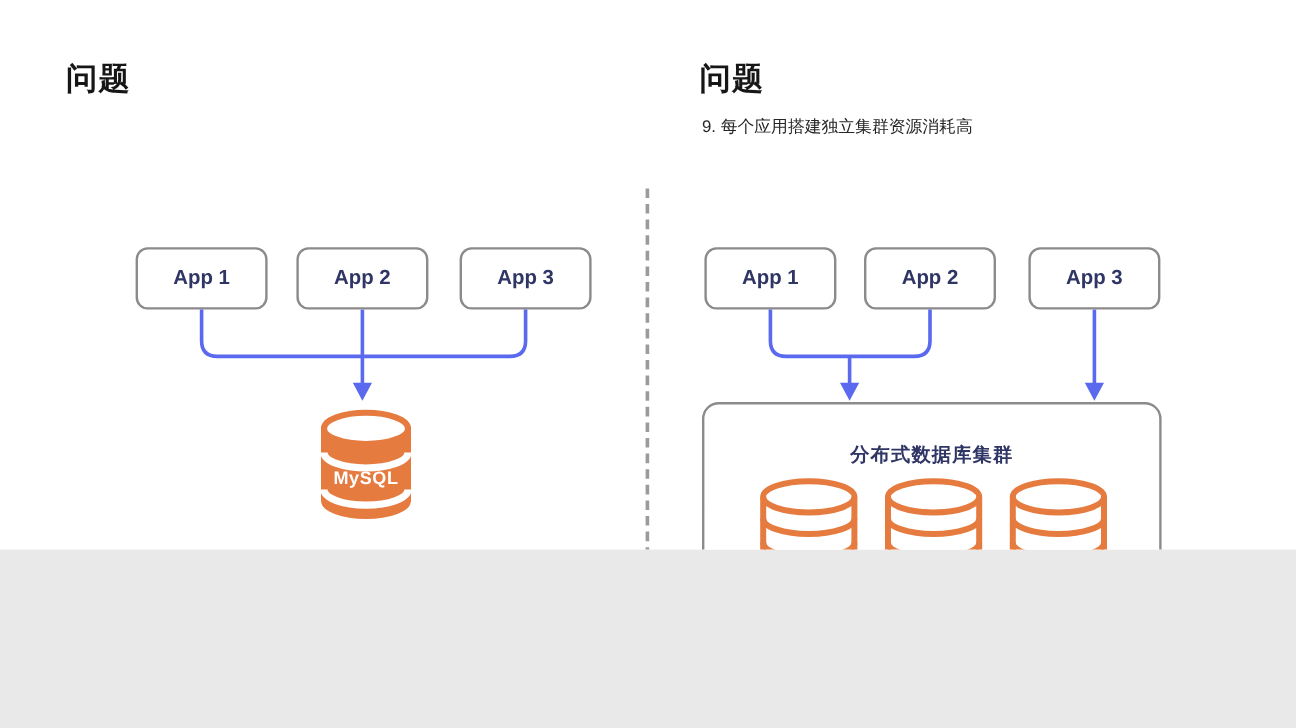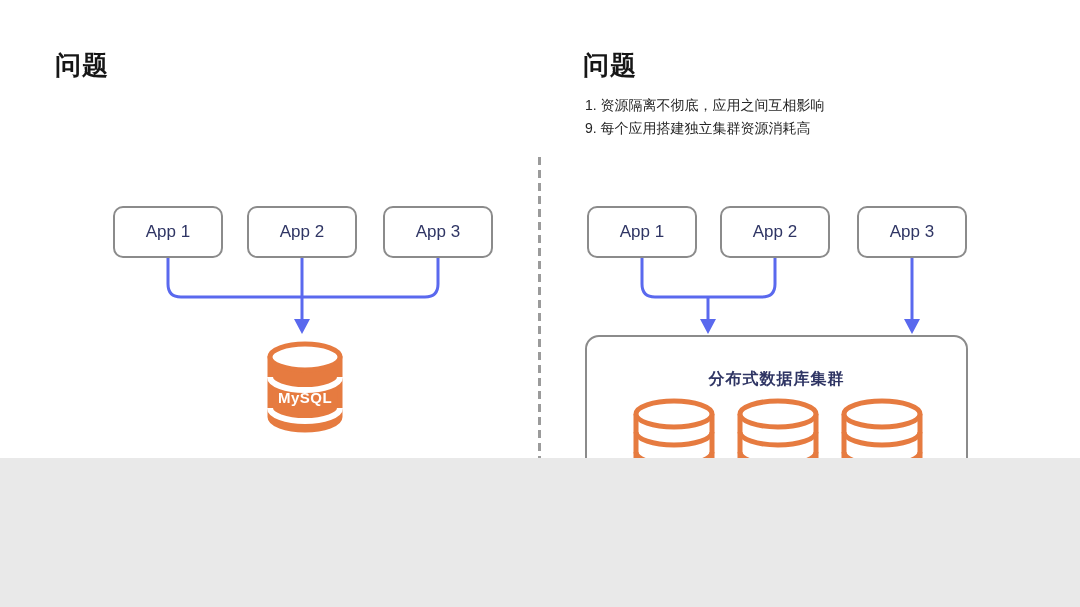--- a/index.html
+++ b/index.html
@@ -43,20 +43,21 @@
   .app-box{
     position:absolute;
     width:110px;height:52px;
     top:206px;
     background:#fff;
     border:2px solid var(--box-border,#8B8B8B);
     border-radius:10px;
     display:flex;align-items:center;justify-content:center;
     font-size:17px;
     color:var(--navy-text,#2F3564);
+    font-weight:bold;
   }
   .cluster-box{
     position:absolute;
     left:585px;top:335px;
     width:383px;height:167px;
     background:#fff;
     border:2px solid var(--box-border,#8B8B8B);
     border-radius:14px;
   }
   .cluster-title{
@@ -87,21 +88,20 @@
 </style>
 </head>
 <body>
 
 <div class="canvas">
 
   <div class="panel-title" style="left:55px;top:48px;">问题</div>
 
   <div class="panel-title" style="left:583px;top:48px;">问题</div>
   <div class="issues" style="left:585px;top:94px;">
-    <div>1. 资源隔离不彻底，应用之间互相影响</div>
     <div>9. 每个应用搭建独立集群资源消耗高</div>
   </div>
 
   <div class="app-box" style="left:113px;">App 1</div>
   <div class="app-box" style="left:247px;">App 2</div>
   <div class="app-box" style="left:383px;">App 3</div>
 
   <div class="app-box" style="left:587px;">App 1</div>
   <div class="app-box" style="left:720px;">App 2</div>
   <div class="app-box" style="left:857px;">App 3</div>

